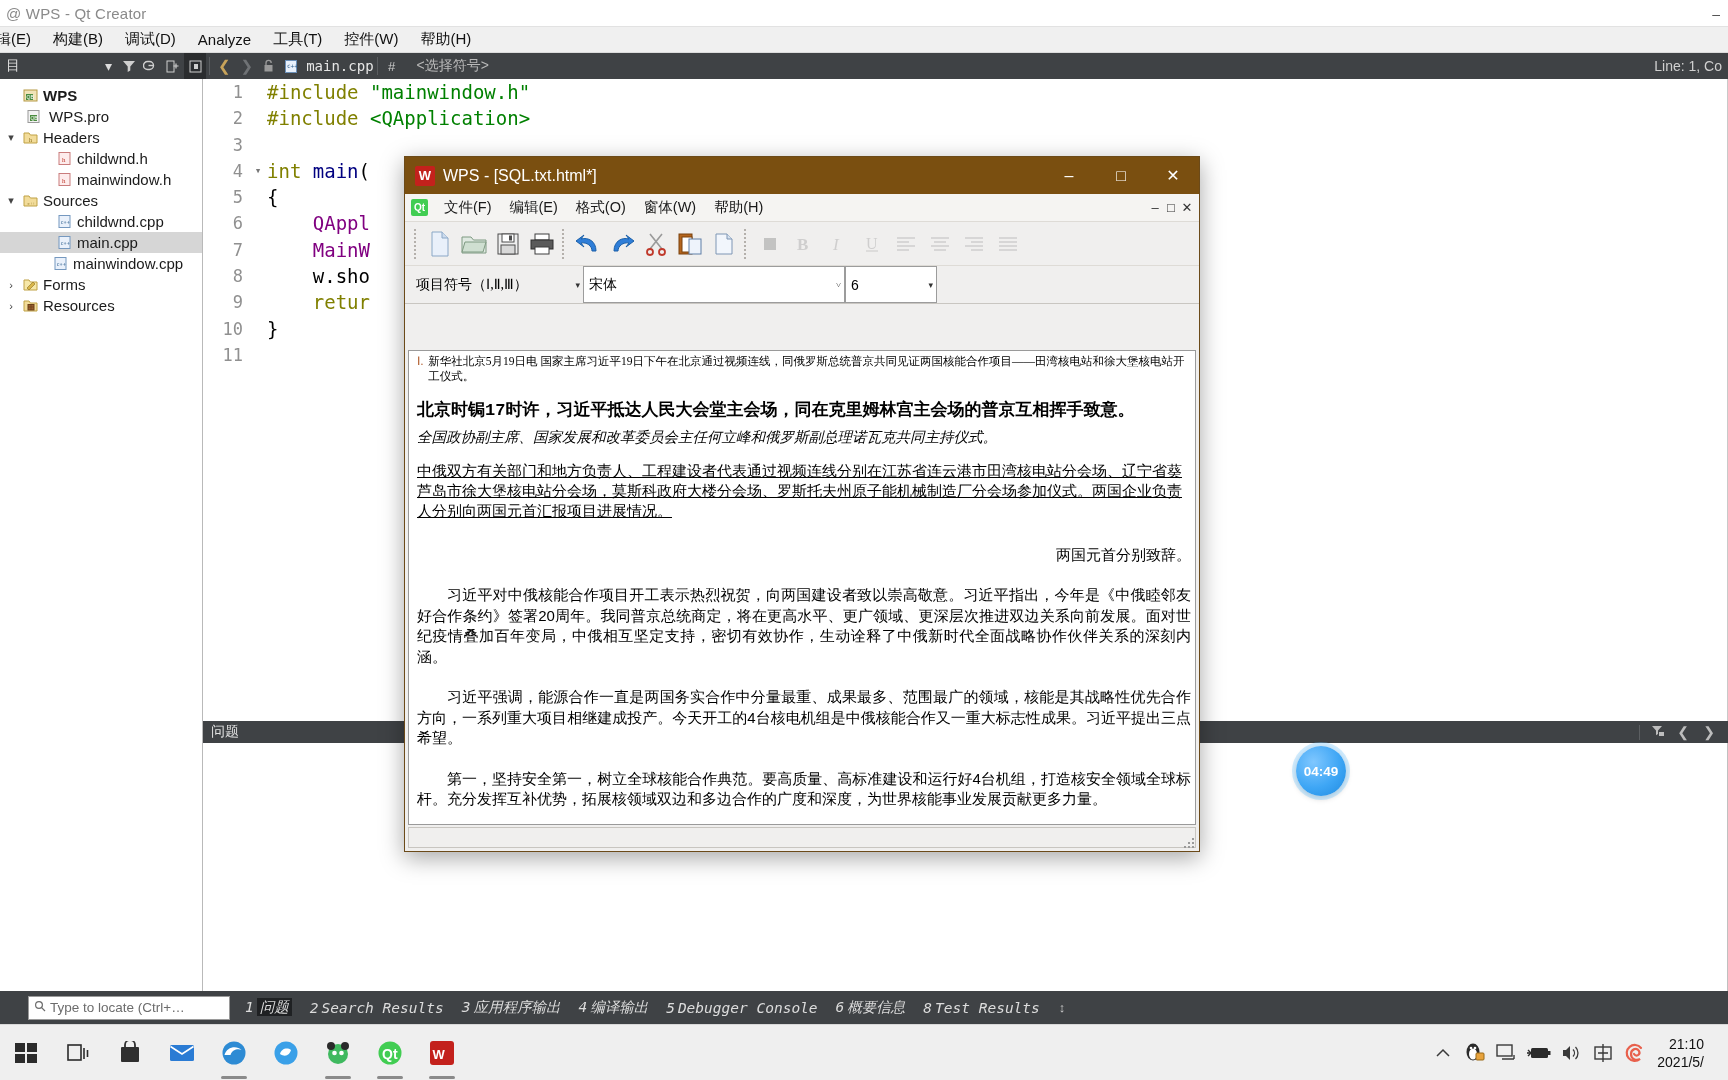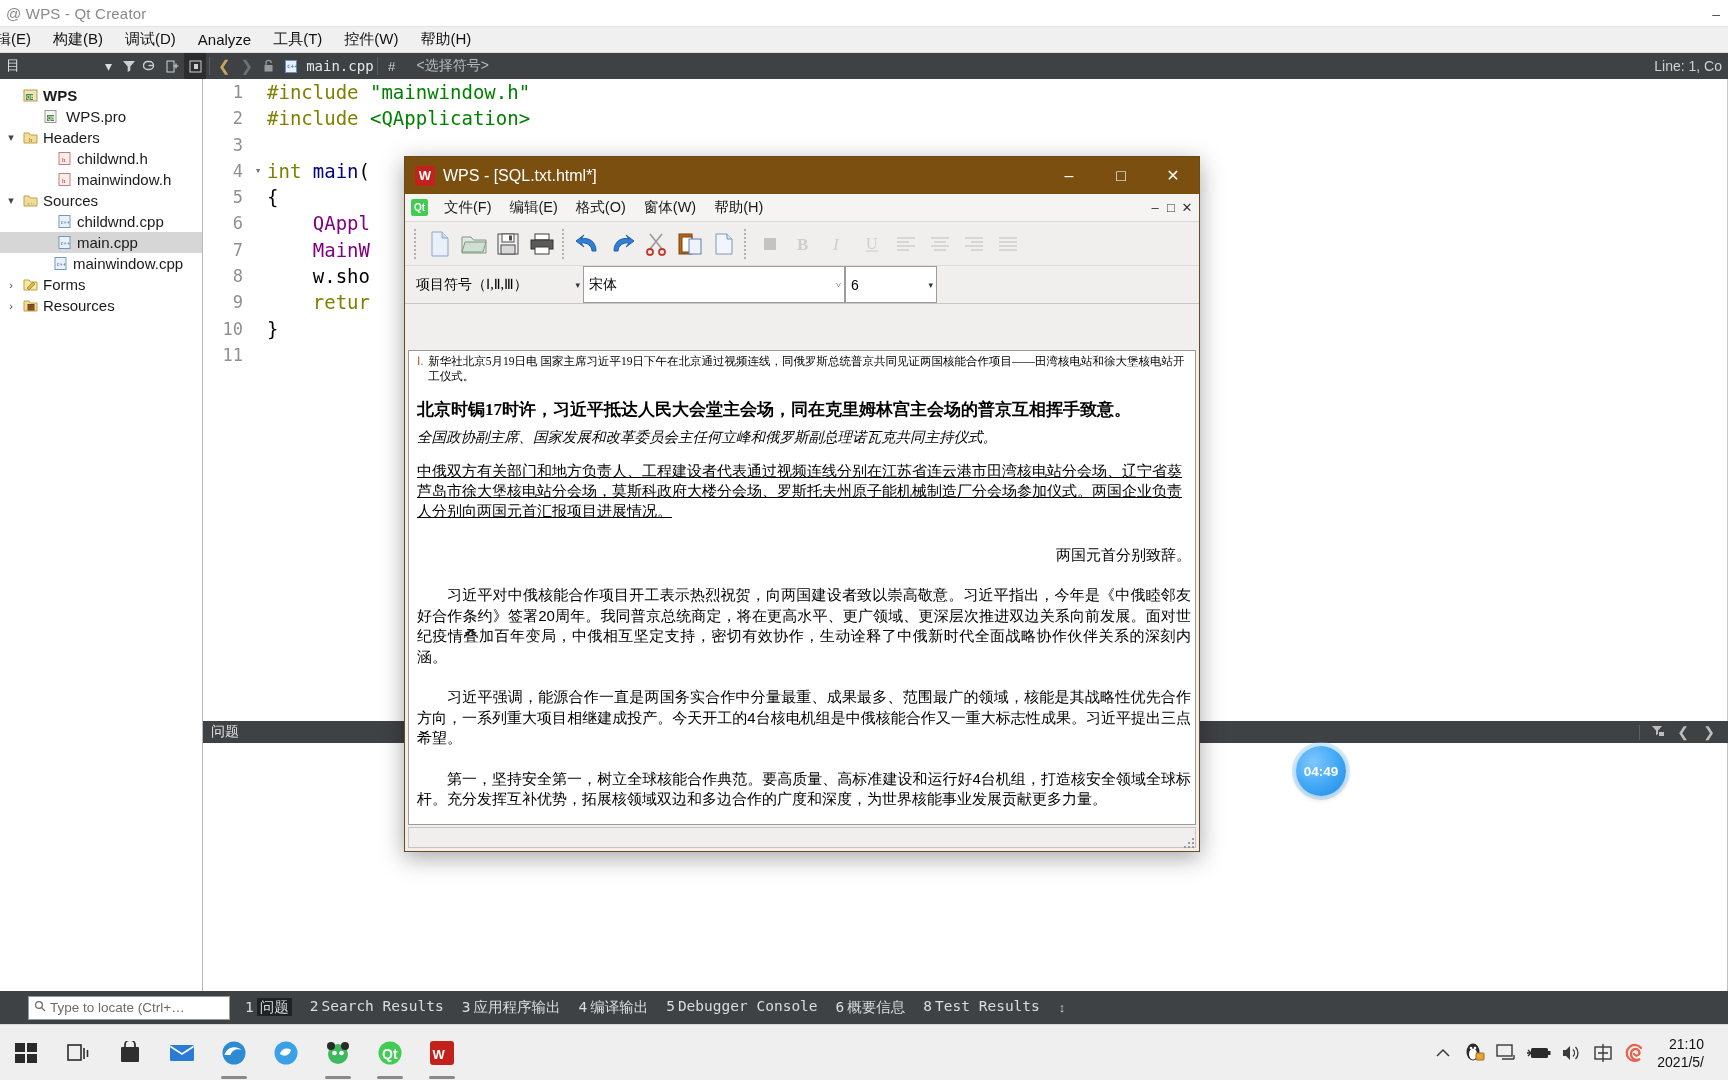--- a/index.html
+++ b/index.html
@@ -124,21 +124,21 @@
   .fb-select .caret { margin-left:auto; font-size:9px; color:#333; padding-left:6px; }
   #fb-bullets { width:172px; background:#f0efee; border:none; font-family:"Liberation Serif",serif; }
   #fb-font { width:262px; }
   #fb-size { width:92px; font-family:"Liberation Sans",sans-serif; }
 
   .wps-doc { position:absolute; top:193px; left:3px; right:3px; bottom:26px; background:#ffffff;
       border:1px solid #9a9a9a; overflow:hidden; }
   .doc-inner { padding:3px 4px 0 8px; color:#000; }
   .p-lead { font-size:11.5px; font-family:"Liberation Serif",serif; line-height:15px; display:flex; gap:5px;}
   .p-lead .rn { color:#b05a2a; }
-  .p-head { font-weight:bold; font-size:17px; margin-top:14px; font-family:Liberation Serif, serif; }
+  .p-head { font-weight:bold; font-size:17px; margin-top:14px; font-family:Liberation Mono, monospace; }
   .p-ital { font-style:italic; font-size:14.5px; margin-top:7px; font-family:"Liberation Serif",serif; }
   .p-under { text-decoration:underline; font-size:15px; margin-top:14px; line-height:20px; }
   .p-right { text-align:right; font-size:15px; margin-top:25px; }
   .p-body { font-size:15px; line-height:20.5px; margin-top:20px; text-indent:2em; text-align:justify; }
   .wps-statusline { position:absolute; left:3px; right:3px; bottom:3px; height:21px; background:#f0efee;
       border:1px solid #c8c5c0; }
   .wps-grip { position:absolute; right:4px; bottom:4px; width:12px; height:12px; }
 
   
   #float-timer { position:absolute; left:1296px; top:746px; width:50px; height:50px; border-radius:50%;
@@ -239,21 +239,21 @@
             <span class="tw"></span>
             <span class="ticon">
               <svg width="15" height="15" viewBox="0 0 15 15">
                 <rect x="1" y="2" width="13" height="11" fill="#f0e3b8" stroke="#b59a45"></rect>
                 <rect x="3" y="6" width="7" height="6" fill="#4a8c3f"></rect>
                 <text x="3.5" y="11" font-size="5" fill="#fff" font-family="sans-serif">QB</text>
               </svg>
             </span>
             <span class="tlabel bold">WPS</span>
           </div>
-          <div class="tree-row" style="padding-left: 21px; gap: 8px;">
+          <div class="tree-row" style="padding-left: 4px; gap: 8px;">
             <span class="tw"></span>
             <span class="ticon">
               <svg width="15" height="15" viewBox="0 0 15 15">
                 <rect x="2" y="1.5" width="11" height="12" fill="#f3f3f3" stroke="#9a9a9a"></rect>
                 <rect x="4" y="6" width="7" height="6" fill="#4a8c3f"></rect>
                 <text x="4.4" y="11" font-size="5" fill="#fff" font-family="sans-serif">QB</text>
               </svg>
             </span>
             <span class="tlabel">WPS.pro</span>
           </div>
@@ -435,21 +435,21 @@
   <div class="qt-statusbar">
     <div class="locator">
       <span>
         <svg width="12" height="12" viewBox="0 0 12 12">
             <circle cx="5" cy="5" r="3.4" fill="none" stroke="#6c6c6c" stroke-width="1.2"></circle>
             <path d="M7.6 7.6L11 11" stroke="#6c6c6c" stroke-width="1.2"></path>
           </svg>
       </span>
       <span>Type to locate (Ctrl+…</span>
     </div>
-    <div id="statusitems" style="display:flex;">
+    <div id="statusitems" style="display:flex;align-items:center;font-style:italic;">
         <div class="sb-item active"><span class="num">1</span><span class="lbl">问题</span></div>
         <div class="sb-item"><span class="num">2</span><span class="lbl">Search Results</span></div>
         <div class="sb-item"><span class="num">3</span><span class="lbl">应用程序输出</span></div>
         <div class="sb-item"><span class="num">4</span><span class="lbl">编译输出</span></div>
         <div class="sb-item"><span class="num">5</span><span class="lbl">Debugger Console</span></div>
         <div class="sb-item"><span class="num">6</span><span class="lbl">概要信息</span></div>
         <div class="sb-item"><span class="num">8</span><span class="lbl">Test Results</span></div>
       </div>
     <span class="sb-arrows">↕</span>
   </div>

